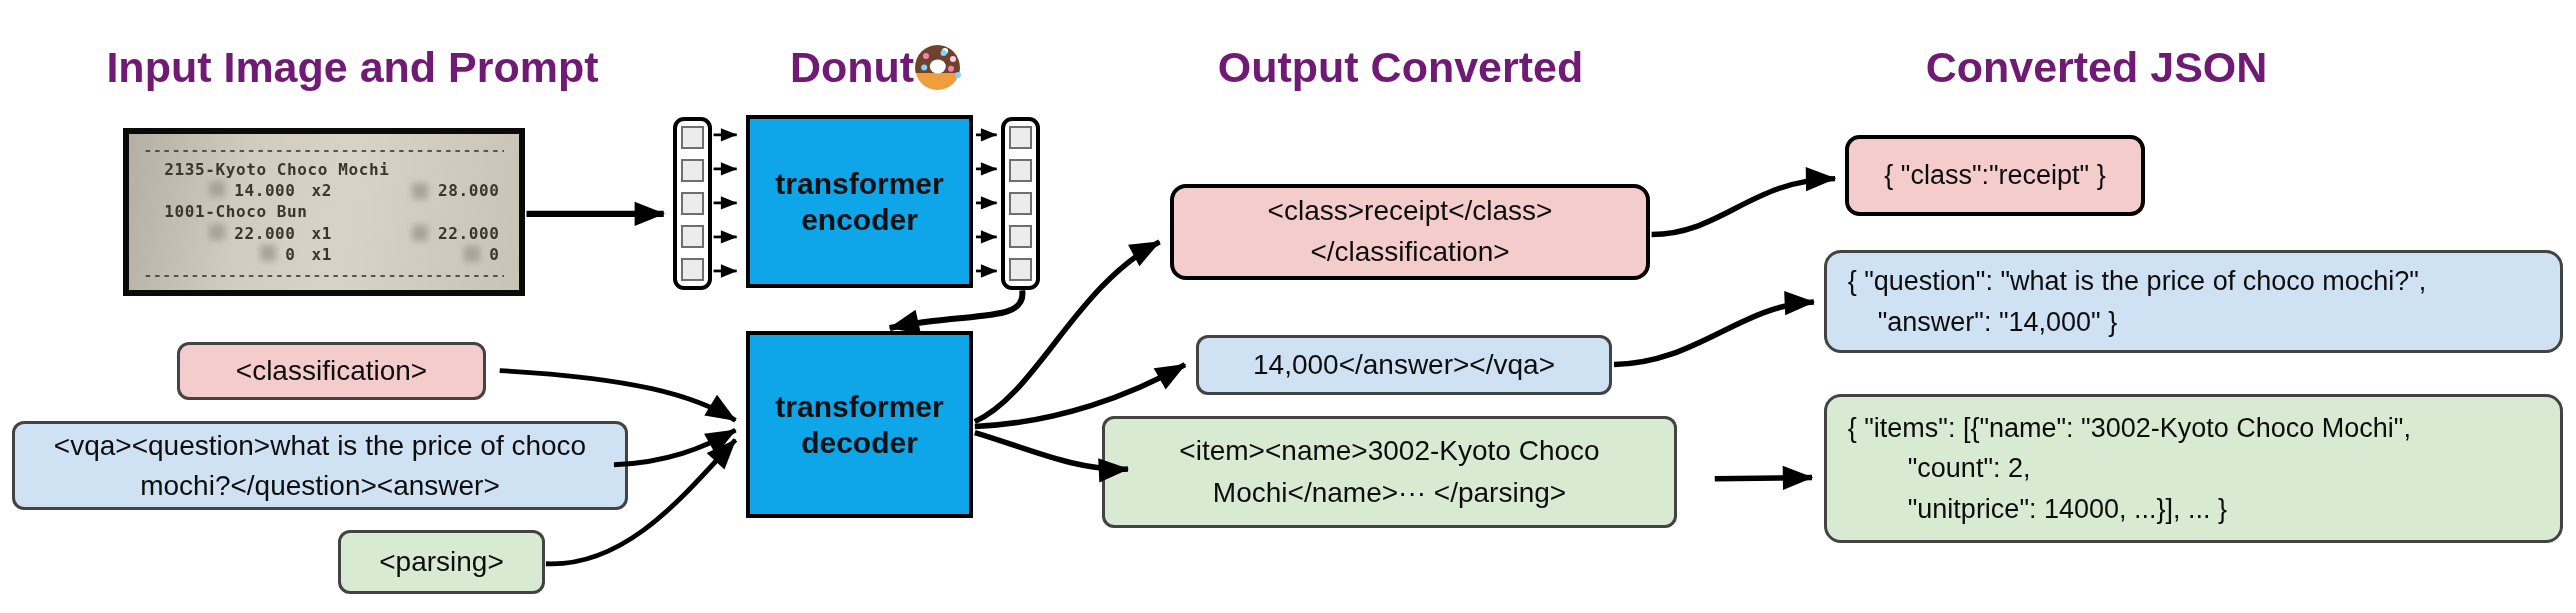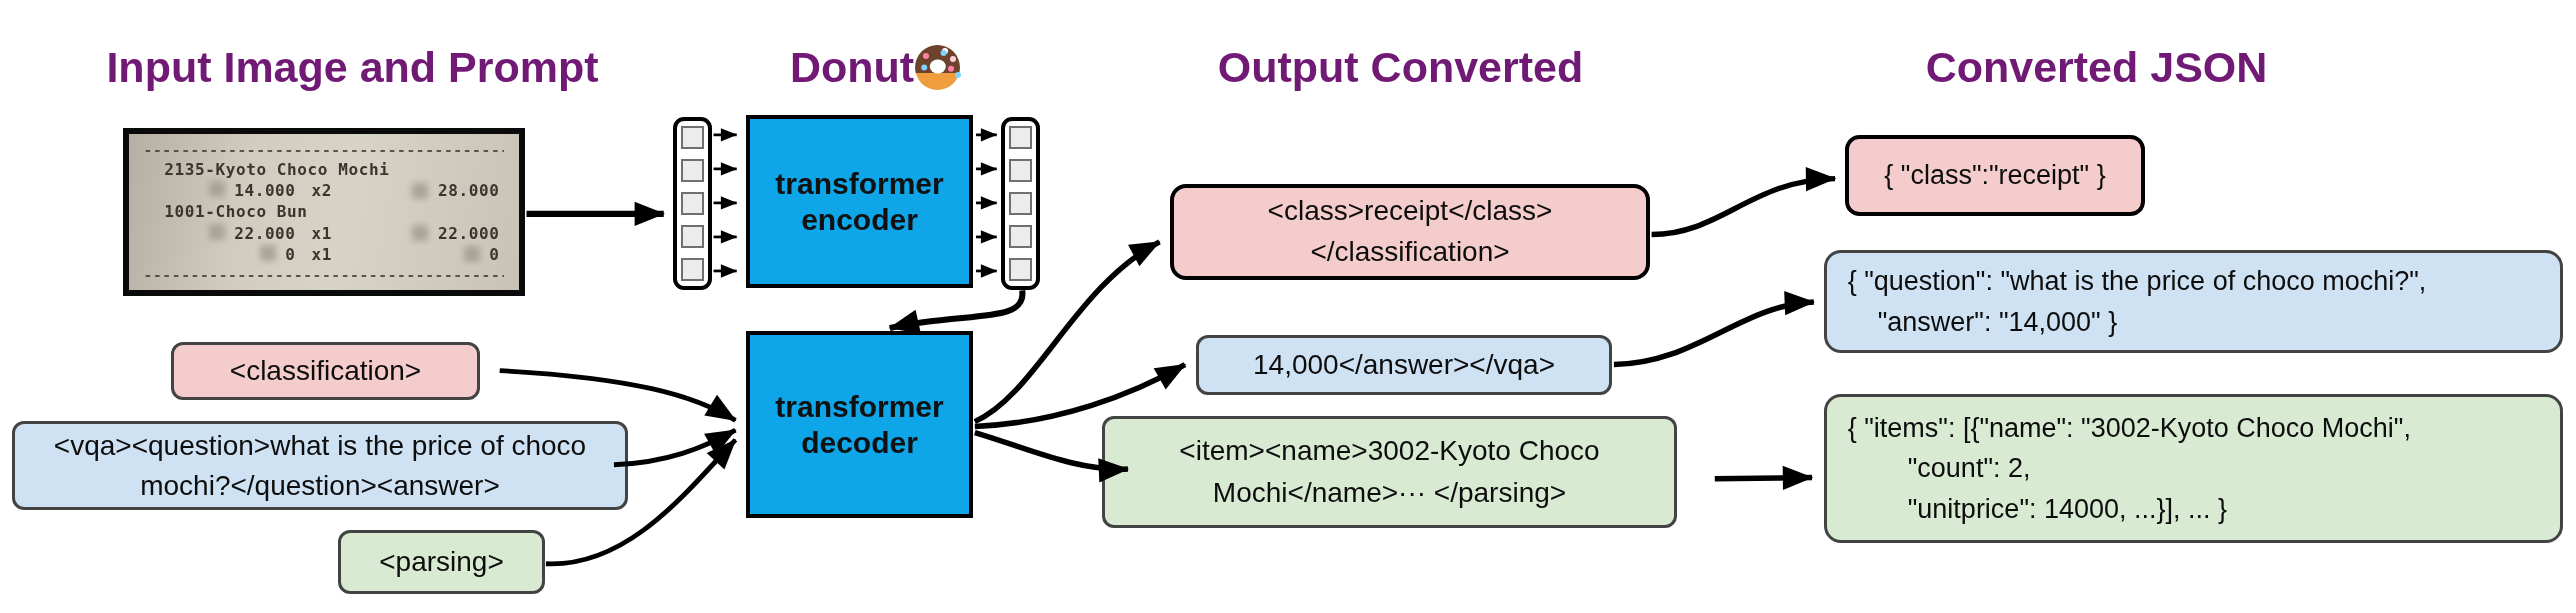--- a/index.html
+++ b/index.html
@@ -54,21 +54,21 @@
   .decoder{left:746px;top:331px;width:227px;height:187px;}
 
   
   .tag-box{position:absolute;box-sizing:border-box;display:flex;flex-direction:column;
            align-items:center;justify-content:center;text-align:center;
            font-size:28px;color:#0d0d0d;line-height:1.42;white-space:nowrap;}
   .b-gray{border:3px solid #434343;border-radius:12px;}
   .b-black{border:4.9px solid #000;border-radius:16px;}
   .fill-pink{background:#f4cccc;} .fill-blue{background:#cfe2f3;} .fill-green{background:#d9ead3;}
 
-  .p-cls{left:171px;top:342px;width:309px;height:58px;}
+  .p-cls{left:177px;top:342px;width:309px;height:58px;}
   .p-vqa{left:12px;top:421px;width:616px;height:89px;line-height:1.4;}
   .p-prs{left:338px;top:530px;width:207px;height:64px;}
 
   .o-cls{left:1170px;top:184px;width:480px;height:96px;line-height:1.45;}
   .o-vqa{left:1196px;top:335px;width:416px;height:60px;}
   .o-prs{left:1102px;top:416px;width:575px;height:112px;line-height:1.5;}
 
   .json-box{position:absolute;box-sizing:border-box;display:flex;flex-direction:column;
             justify-content:center;font-size:27px;color:#0d0d0d;line-height:1.5;white-space:nowrap;}
   .j-cls{left:1845px;top:135px;width:300px;height:81px;border:4.9px solid #000;border-radius:14.6px;

